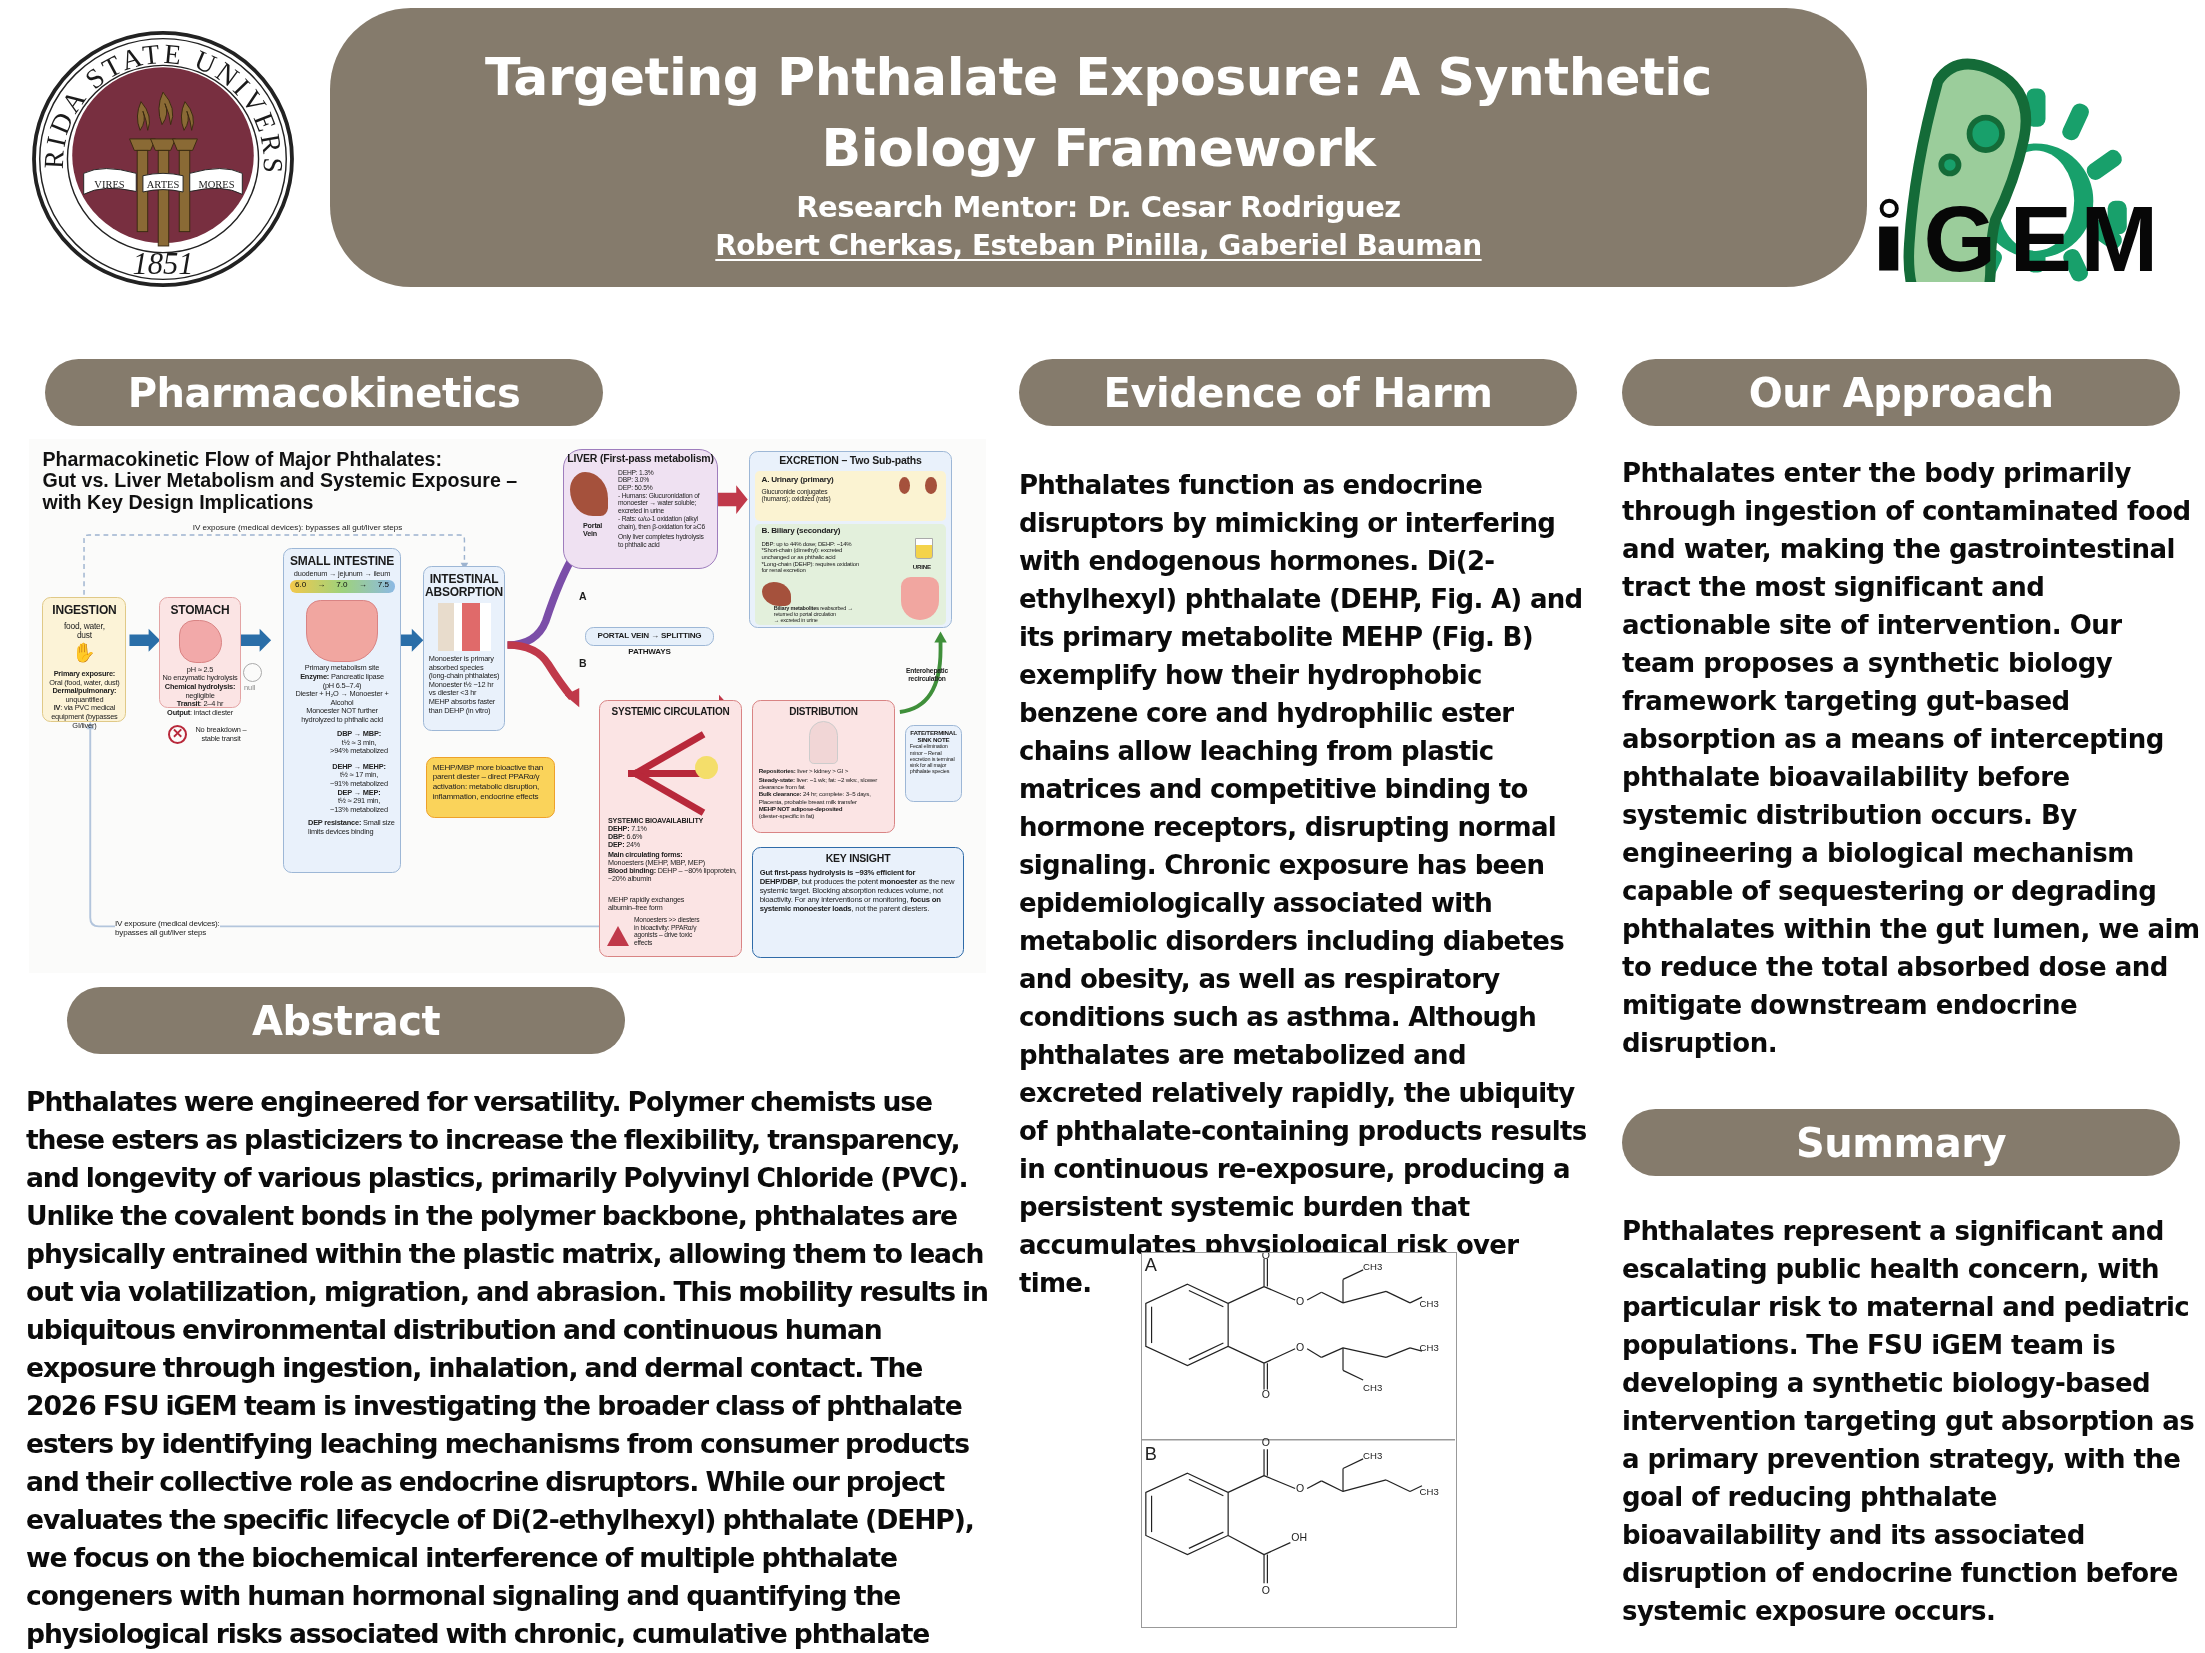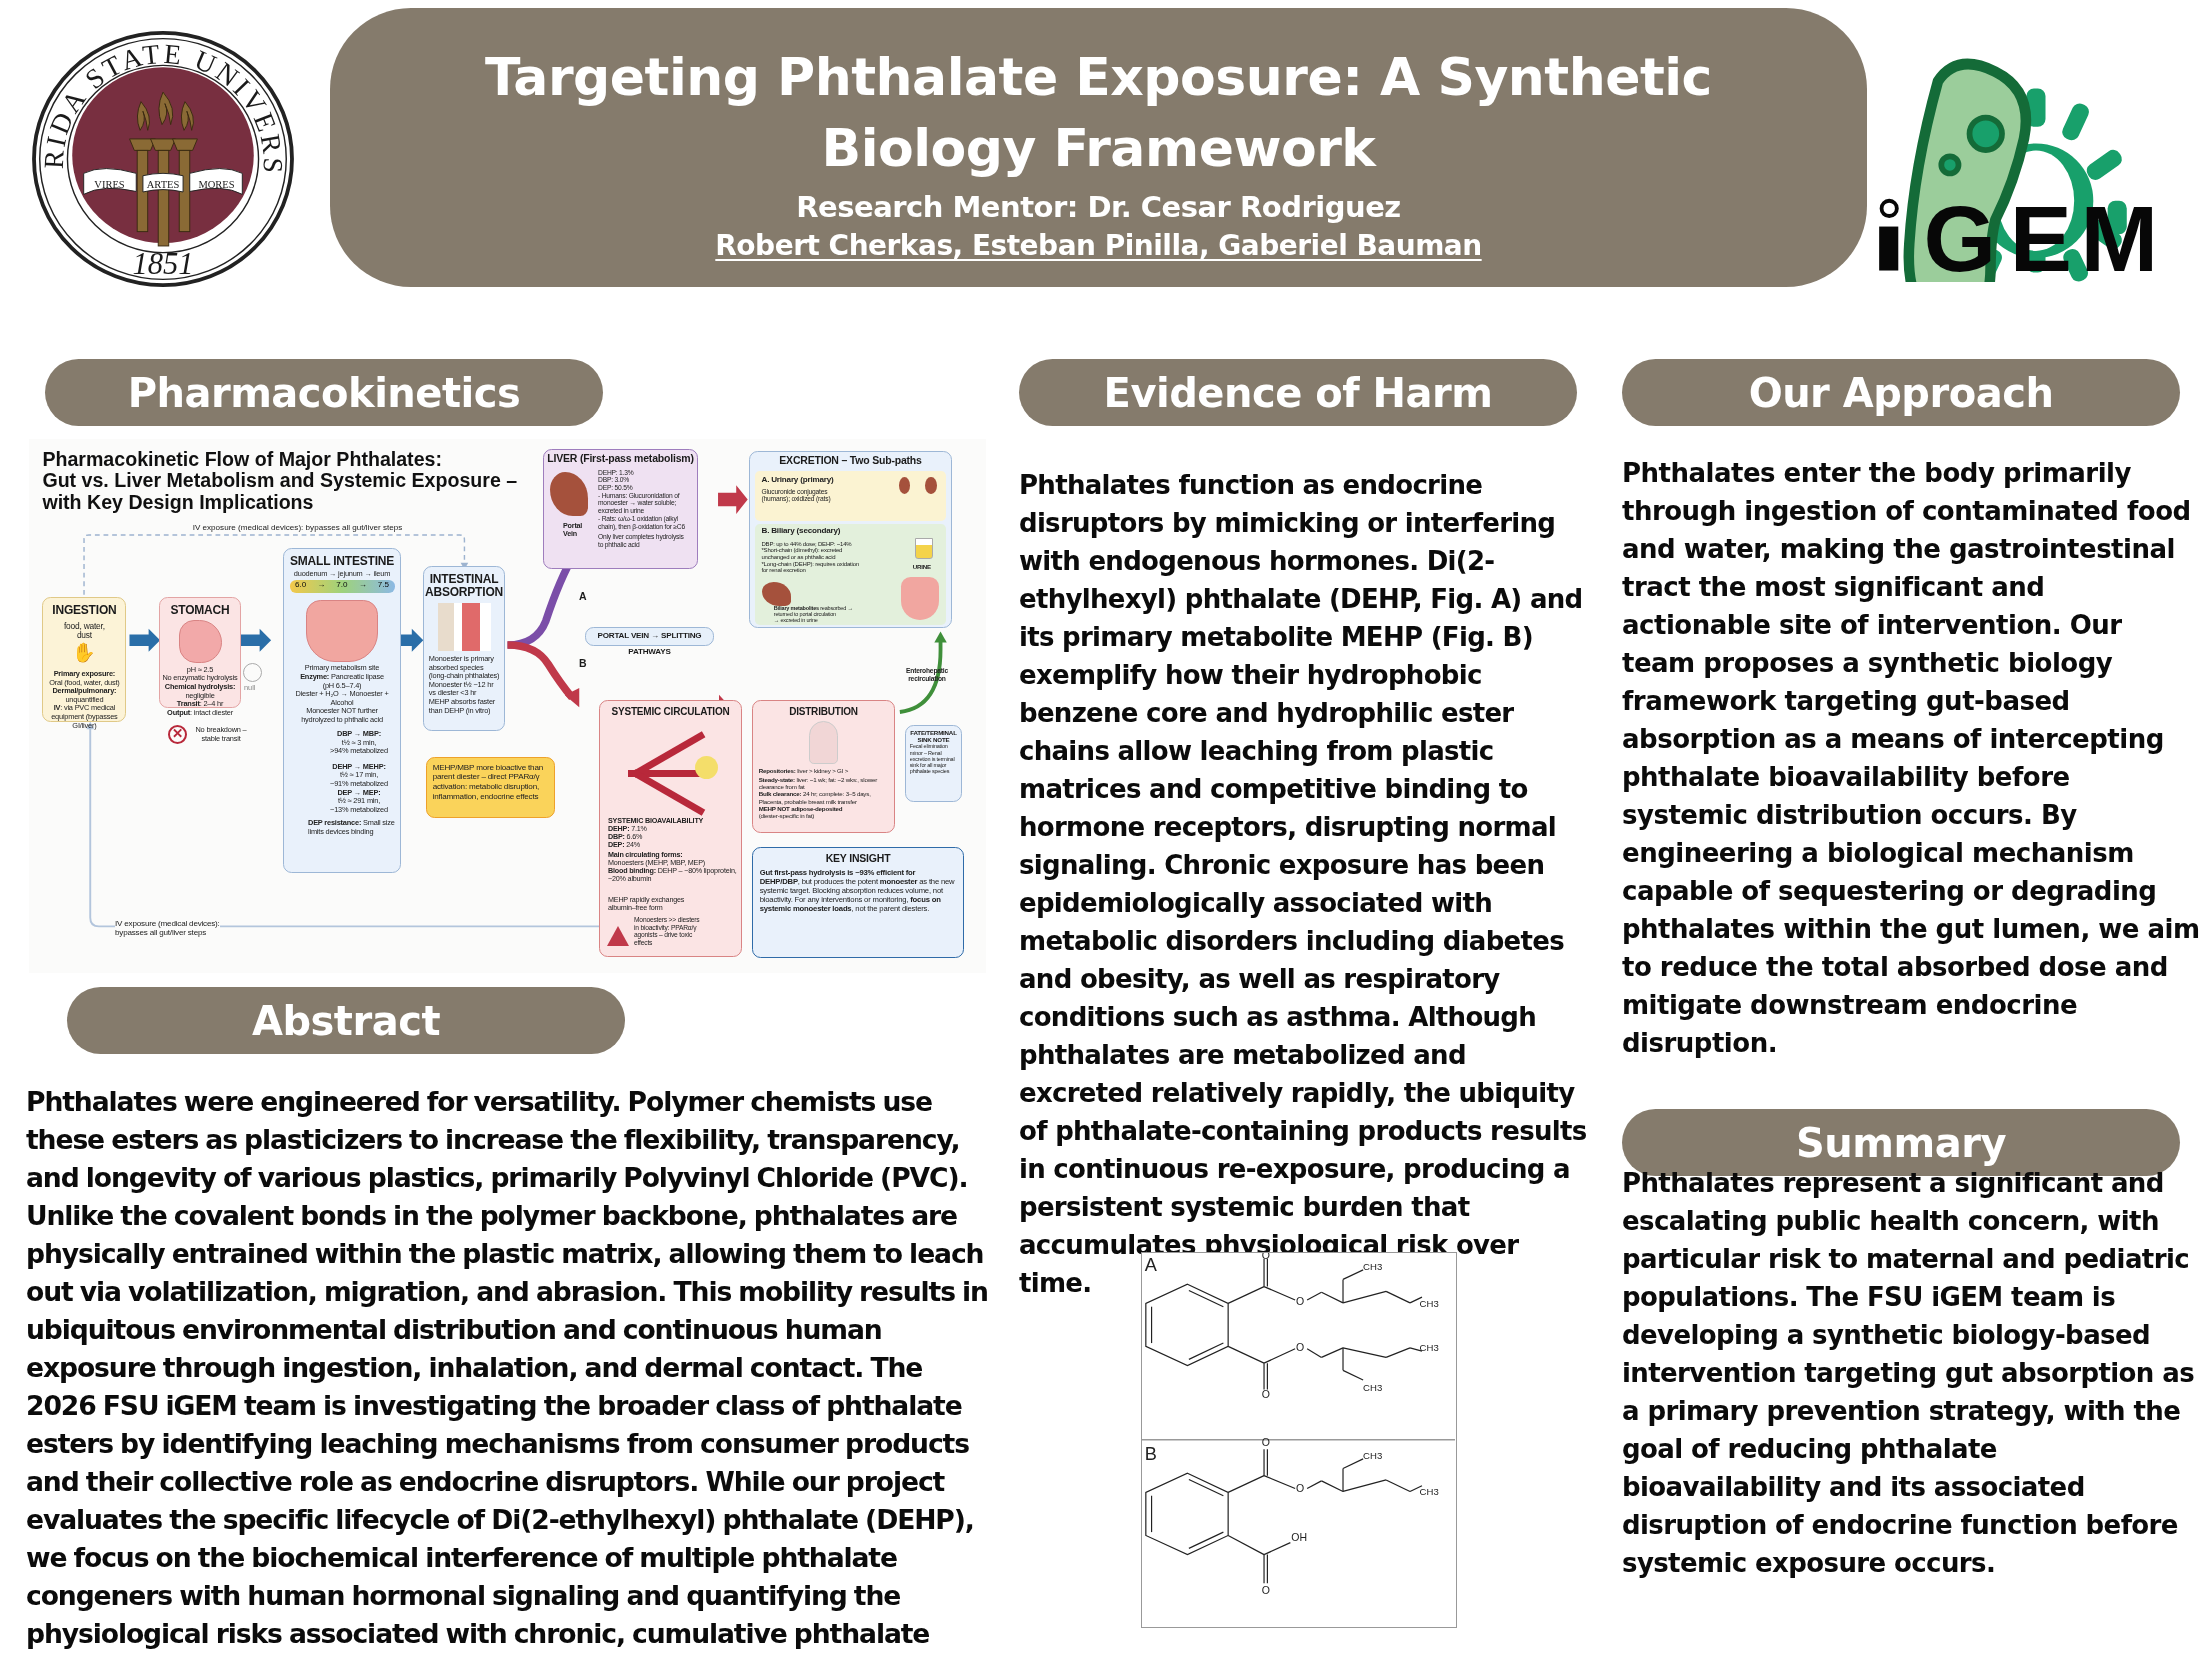--- a/index.html
+++ b/index.html
@@ -32,21 +32,21 @@
   #pill-harm { left: 1019px; top: 359px; width: 558px; height: 67px; }
   #pill-approach { left: 1622px; top: 359px; width: 558px; height: 67px; }
   #pill-summary { left: 1622px; top: 1109px; width: 558px; height: 67px; }
 
   .body-text {
     position: absolute; font-family: "DejaVu Sans", sans-serif; font-weight: bold; color: #0b0b0b;
   }
   #abstract-text { left: 26px; top: 1083px; width: 972px; font-size: 26.6px; line-height: 38px; letter-spacing: -1.1px; word-spacing: -1px; }
   #harm-text { left: 1019px; top: 466px; width: 574px; font-size: 26px; line-height: 38px; letter-spacing: -0.7px; }
   #approach-text { left: 1622px; top: 454px; width: 579px; font-size: 26px; line-height: 38px; letter-spacing: -0.5px; }
-  #summary-text { left: 1622px; top: 1164px; width: 579px; font-size: 26px; line-height: 38px; letter-spacing: -0.6px; }
+  #summary-text { left: 1622px; top: 1212px; width: 579px; font-size: 26px; line-height: 38px; letter-spacing: -0.6px; }
 
   
   #chem { left: 1141px; top: 1252px; width: 316px; height: 376px; border: 1.4px solid #999; background: #fff; }
 
   
   #diagram { left: 29px; top: 439px; width: 957px; height: 534px; background: #fbfbfa; overflow: hidden; }
   .d { position: absolute; font-family: "Liberation Sans", sans-serif; color: #1a1a1a; }
   .dtitle { font-weight: bold; font-size: 19.6px; line-height: 21.5px; color: #111; }
   .box { position: absolute; border-radius: 8.6px; border: 1.9px solid; }
   .bh { font-family: "Liberation Sans", sans-serif; font-weight: bold; font-size: 12px; line-height: 13.4px; text-align: center; color: #1b1b1b; letter-spacing: -0.2px; }
@@ -347,21 +347,21 @@
       <div>Monoester is primary</div>
       <div>absorbed species</div>
       <div>(long-chain phthalates)</div>
       <div>Monoester t½ ~12 hr</div>
       <div>vs diester &lt;3 hr</div>
       <div>MEHP absorbs faster</div>
       <div>than DEHP (in vitro)</div>
     </div>
   </div>
 
-  <div class="box" style="left:514px;top:9.6px;width:155px;height:120px;background:#efe1f2;border-color:#9e7dbd;">
+  <div class="box" style="left:534px;top:9.6px;width:155px;height:120px;background:#efe1f2;border-color:#9e7dbd;border-radius:19px;">
     <div class="bh" style="margin-top:2.9px;font-size:10.5px;">LIVER (First-pass metabolism)</div>
     <div style="position:absolute;left:5.7px;top:22px;width:38px;height:44px;border-radius:40% 60% 20% 60%;background:#a5513c;"></div>
     <div class="bt" style="position:absolute;left:19px;top:72px;font-weight:bold;font-size:7.2px;line-height:8.1px;">
       <div>Portal</div>
       <div>Vein</div>
     </div>
     <div class="bt small" style="position:absolute;left:54px;top:19px;width:100px;font-size:6.7px;line-height:7.7px;">
       <div>DEHP: 1.3%</div>
       <div>DBP: 3.0%</div>
       <div>DEP: 50.5%</div>

